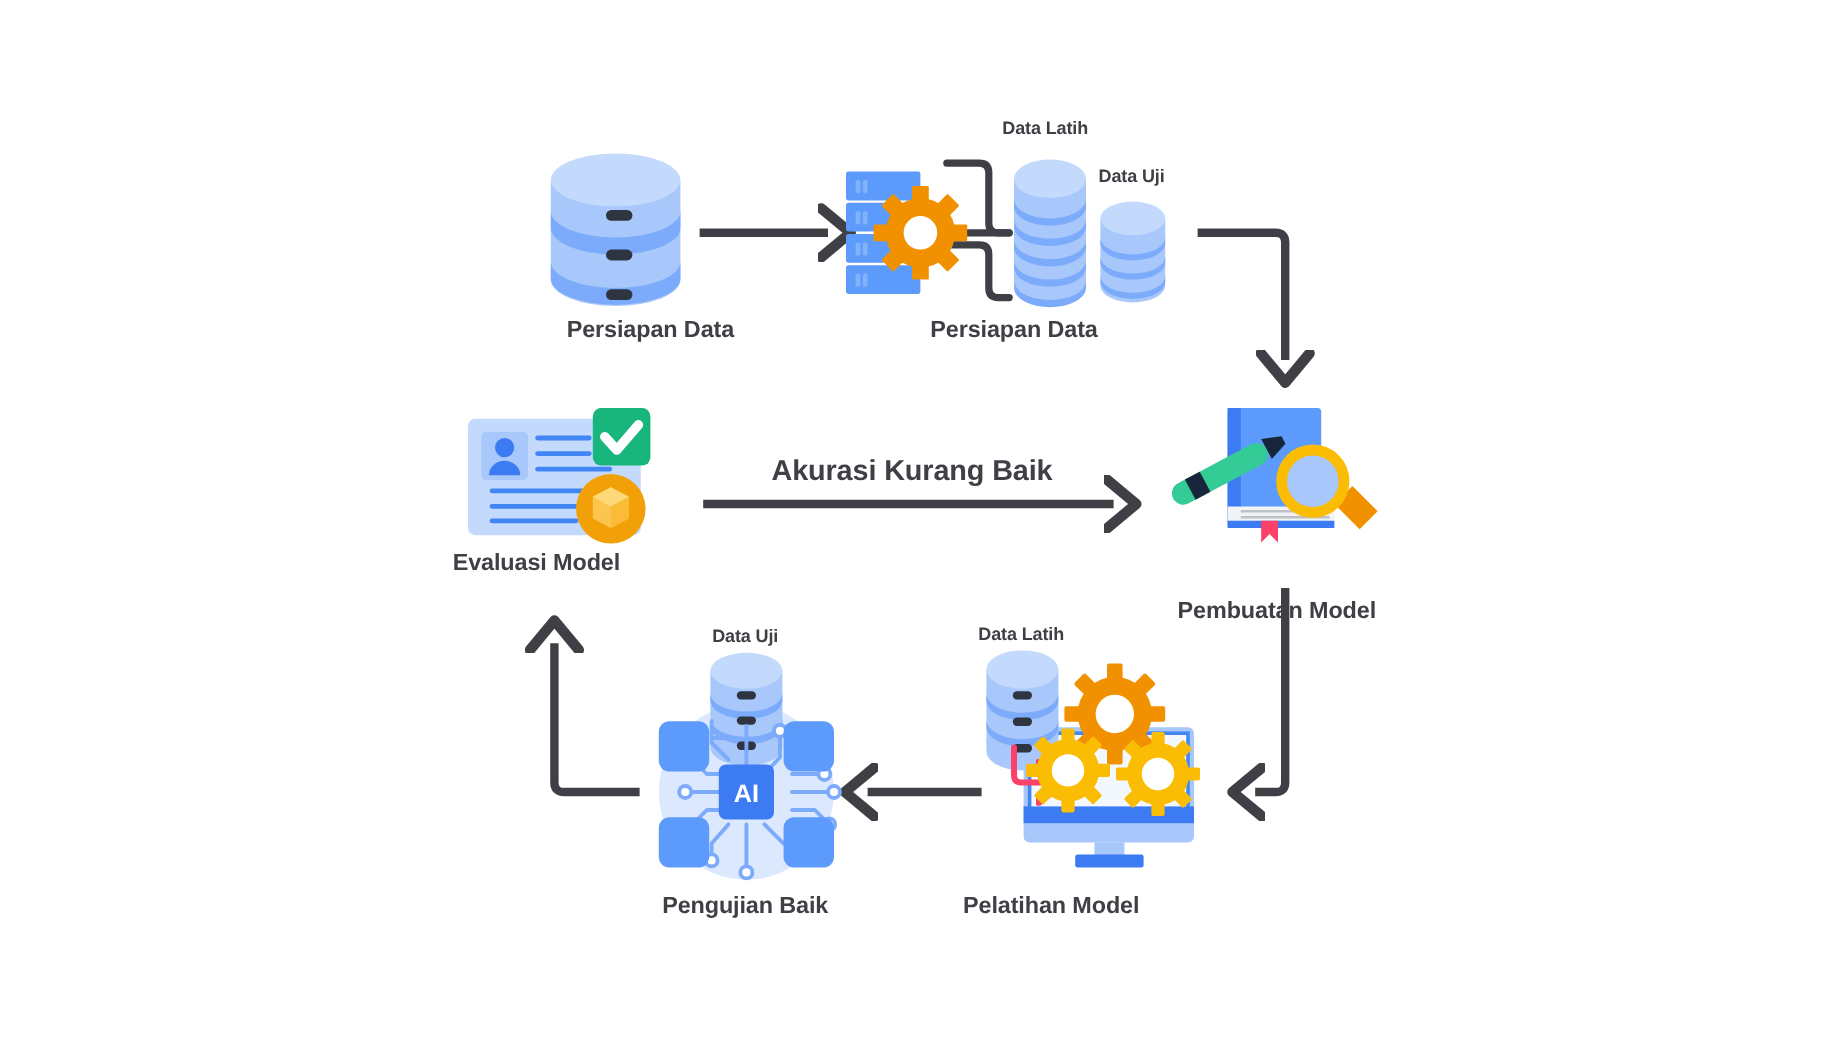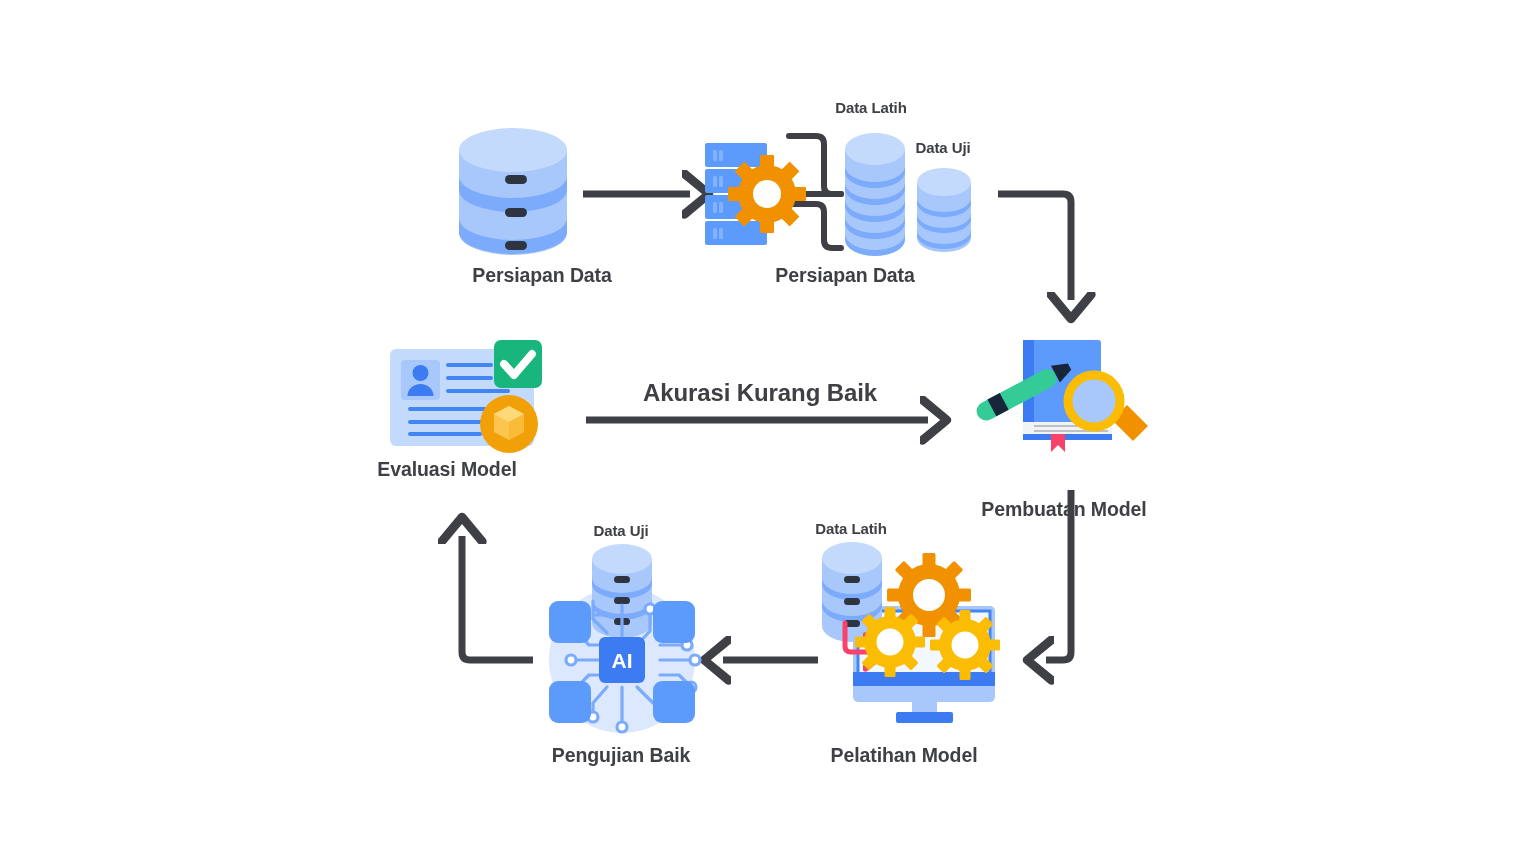--- a/index.html
+++ b/index.html
@@ -327,13 +327,13 @@
 <div class="label step ctr" style="left:447px; top:458px;">Evaluasi Model</div>
 
 <div class="label edge ctr" style="left:760px; top:379px;">Akurasi Kurang Baik</div>
 
 <div class="label sub ctr" style="left:621px; top:522px;">Data Uji</div>
 
 <div class="label sub ctr" style="left:851px; top:520px;">Data Latih</div>
 
 <div class="label step ctr" style="left:621px; top:744px;">Pengujian Baik</div>
 
-<div class="label step ctr" style="left:904px; top:744px;">Pelatihan Model</div>
+<div class="label step ctr" style="left:876px; top:744px;">Pelatihan Model</div>
 
 </body></html>

